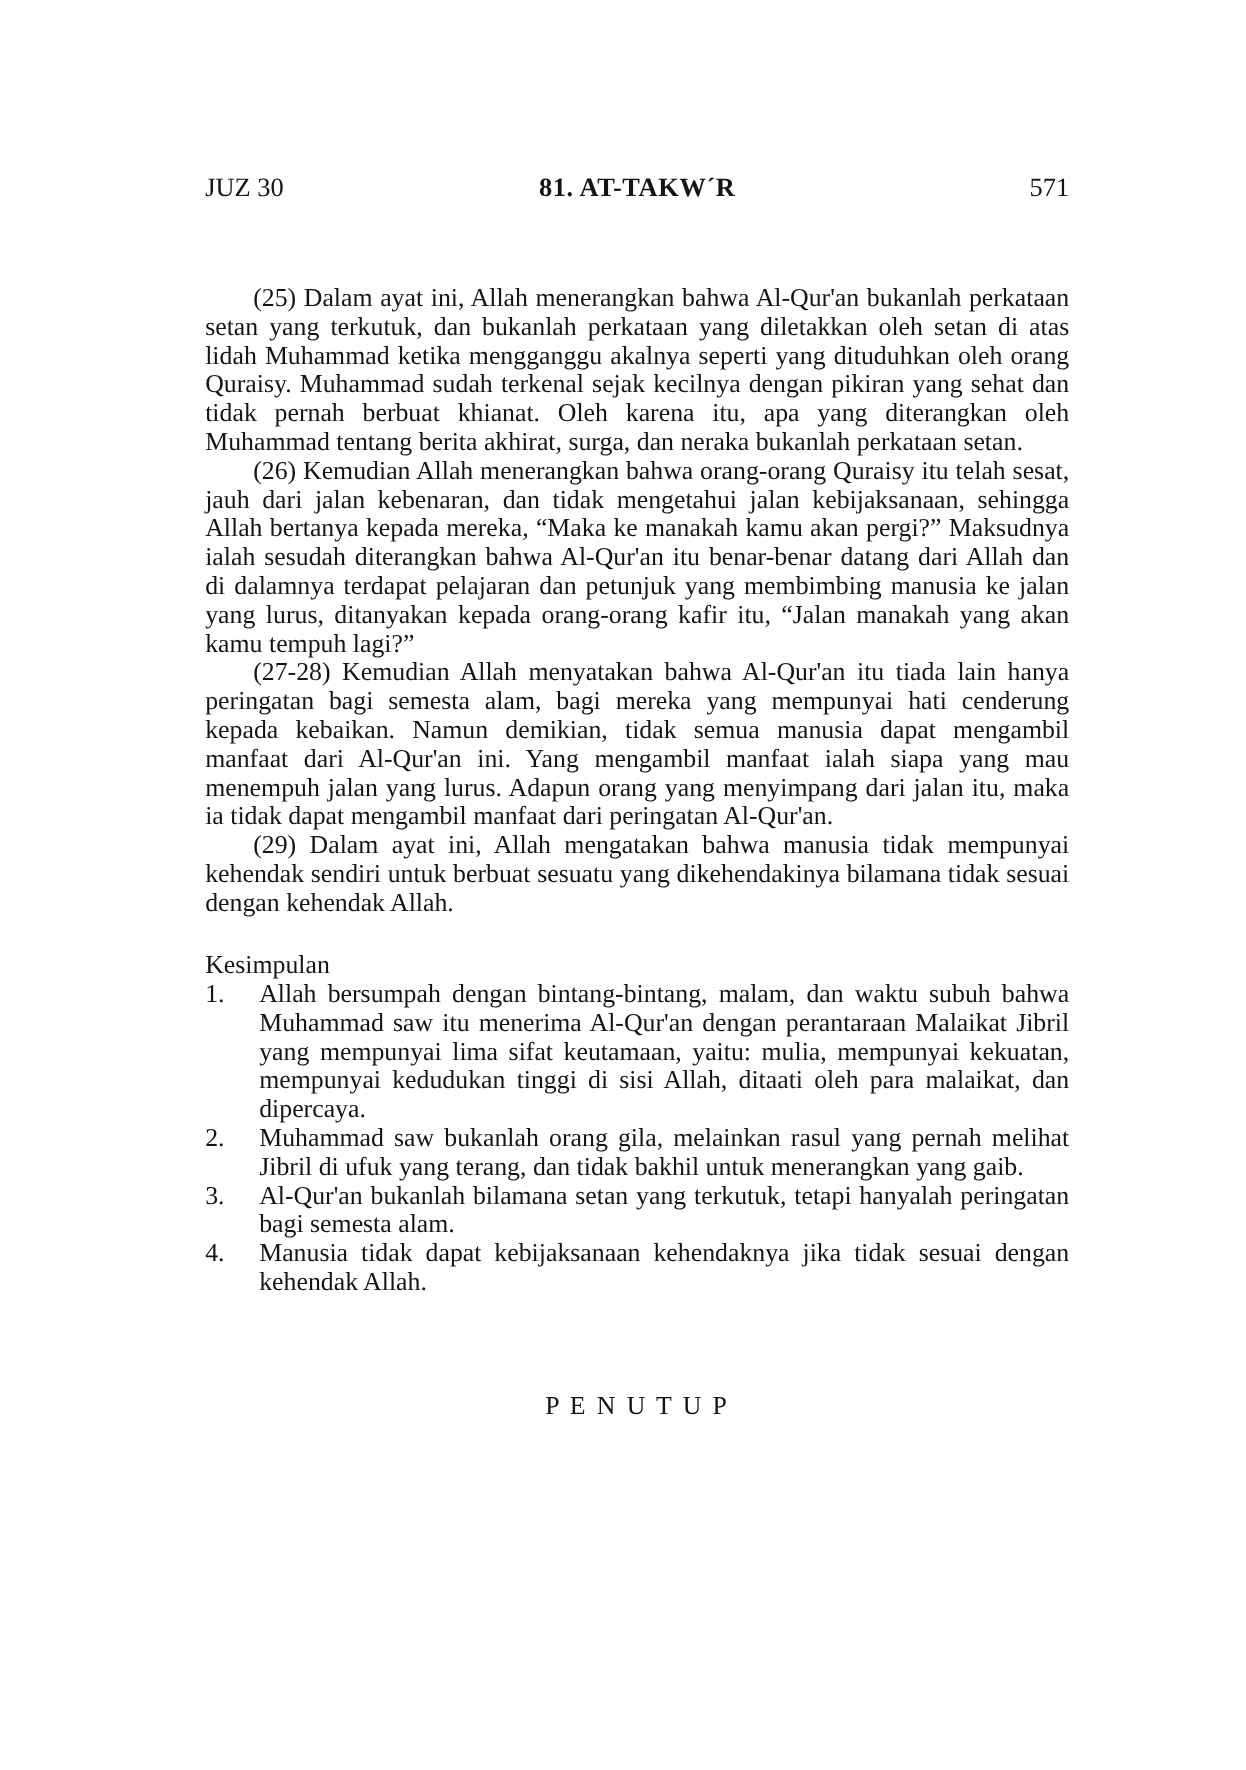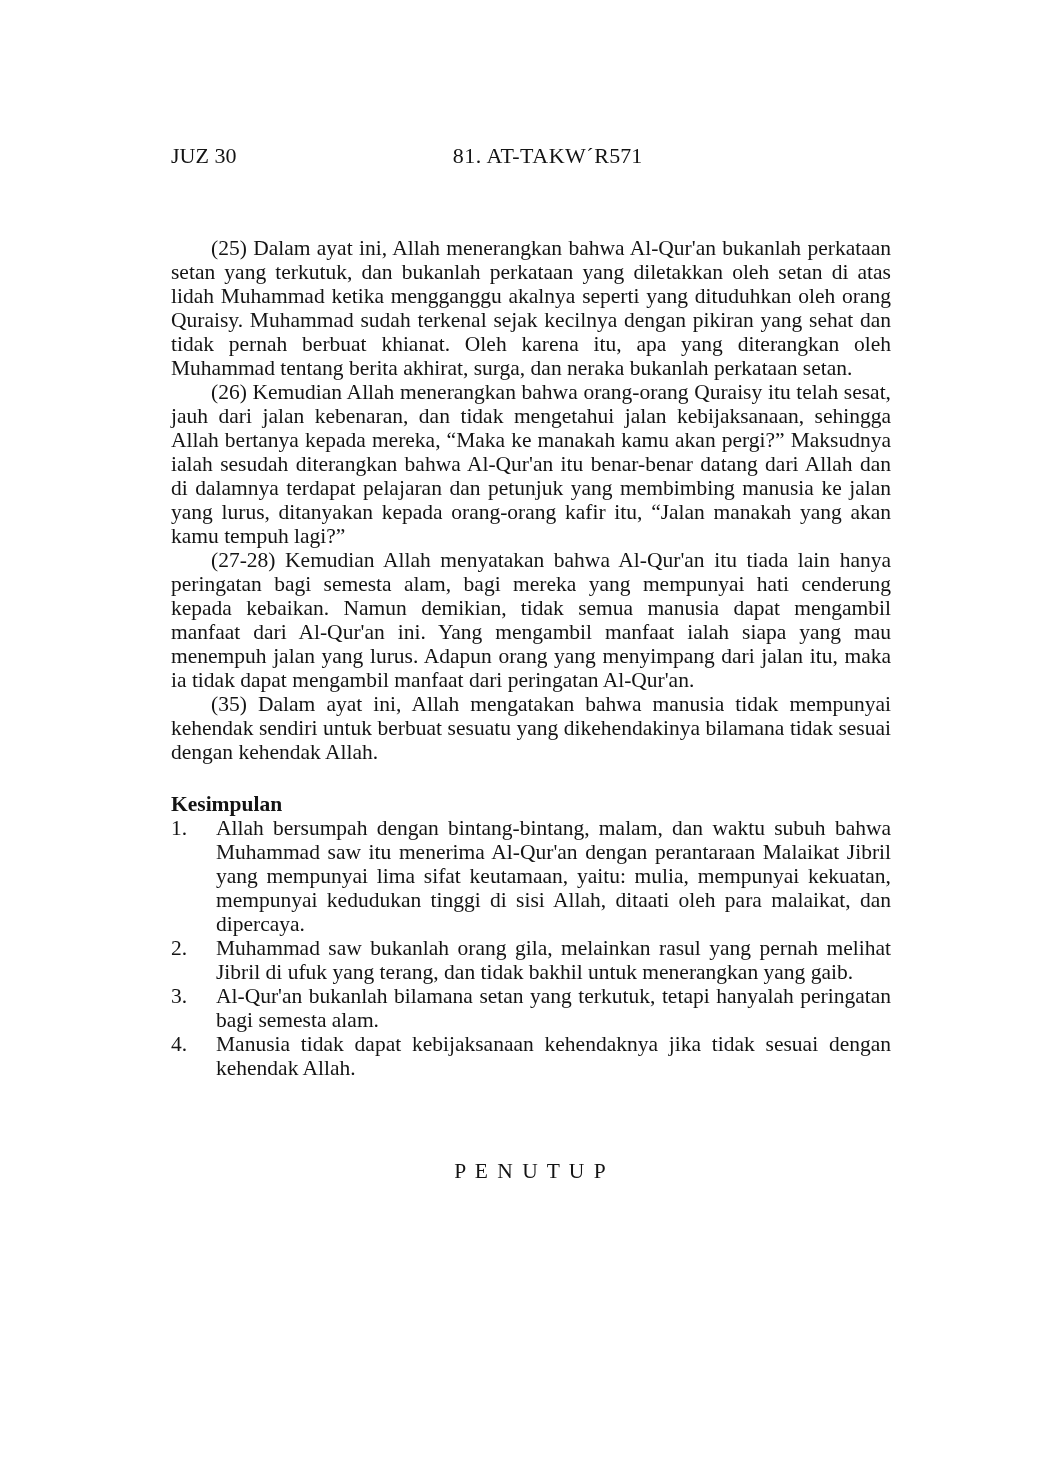--- a/index.html
+++ b/index.html
@@ -22,35 +22,35 @@
     margin-left: 13px;
   }
   .page-header {
     display: grid;
     grid-template-columns: 1fr auto 1fr;
     align-items: baseline;
     line-height: 26px;
     font-size: 22px;
   }
   .page-header .hdr-left  { text-align: left; }
-  .page-header .hdr-center{ text-align: center; letter-spacing: 0.5px; }
-  .page-header .hdr-right { }
+  .page-header .hdr-center{ text-align: center; letter-spacing: 0.5px; font-weight: bold; }
+  .page-header .hdr-right { text-align: right; }
 
   .body-text {
     margin-top: 67px;
   }
   .para {
     margin: 0;
     text-align: justify;
     text-indent: 40px;
     text-justify: inter-word;
   }
   .section-heading {
     margin: 28px 0 0 0;
-    font-weight: bold;
+    font-weight: normal;
     text-align: left;
   }
   .num-list {
     margin: 0;
   }
   .num-item {
     display: flex;
   }
   .num-item .num {
     flex: 0 0 45px;
@@ -78,21 +78,21 @@
   <div class="page-header">
     <span class="hdr-left">JUZ 30</span>
     <span class="hdr-center">81. AT-TAKW´R</span>
     <span class="hdr-right">571</span>
   </div>
 
   <div class="body-text">
     <p class="para">(25) Dalam ayat ini, Allah menerangkan bahwa Al-Qur'an bukanlah perkataan setan yang terkutuk, dan bukanlah perkataan yang diletakkan oleh setan di atas lidah Muhammad ketika mengganggu akalnya seperti yang dituduhkan oleh orang Quraisy. Muhammad sudah terkenal sejak kecilnya dengan pikiran yang sehat dan tidak pernah berbuat khianat. Oleh karena itu, apa yang diterangkan oleh Muhammad tentang berita akhirat, surga, dan neraka bukanlah perkataan setan.</p>
     <p class="para">(26) Kemudian Allah menerangkan bahwa orang-orang Quraisy itu telah sesat, jauh dari jalan kebenaran, dan tidak mengetahui jalan kebijaksanaan, sehingga Allah bertanya kepada mereka, “Maka ke manakah kamu akan pergi?” Maksudnya ialah sesudah diterangkan bahwa Al-Qur'an itu benar-benar datang dari Allah dan di dalamnya terdapat pelajaran dan petunjuk yang membimbing manusia ke jalan yang lurus, ditanyakan kepada orang-orang kafir itu, “Jalan manakah yang akan kamu tempuh lagi?”</p>
     <p class="para">(27-28) Kemudian Allah menyatakan bahwa Al-Qur'an itu tiada lain hanya peringatan bagi semesta alam, bagi mereka yang mempunyai hati cenderung kepada kebaikan. Namun demikian, tidak semua manusia dapat mengambil manfaat dari Al-Qur'an ini. Yang mengambil manfaat ialah siapa yang mau menempuh jalan yang lurus. Adapun orang yang menyimpang dari jalan itu, maka ia tidak dapat mengambil manfaat dari peringatan Al-Qur'an.</p>
-    <p class="para">(35) Dalam ayat ini, Allah mengatakan bahwa manusia tidak mempunyai kehendak sendiri untuk berbuat sesuatu yang dikehendakinya bilamana tidak sesuai dengan kehendak Allah.</p>
+    <p class="para">(29) Dalam ayat ini, Allah mengatakan bahwa manusia tidak mempunyai kehendak sendiri untuk berbuat sesuatu yang dikehendakinya bilamana tidak sesuai dengan kehendak Allah.</p>
 
     <p class="section-heading">Kesimpulan</p>
 
     <div class="num-list">
       <div class="num-item">
         <span class="num">1.</span>
         <div class="item-text">Allah bersumpah dengan bintang-bintang, malam, dan waktu subuh bahwa Muhammad saw itu menerima Al-Qur'an dengan perantaraan Malaikat Jibril yang mempunyai lima sifat keutamaan, yaitu: mulia, mempunyai kekuatan, mempunyai kedudukan tinggi di sisi Allah, ditaati oleh para malaikat, dan dipercaya.</div>
       </div>
       <div class="num-item">
         <span class="num">2.</span>

